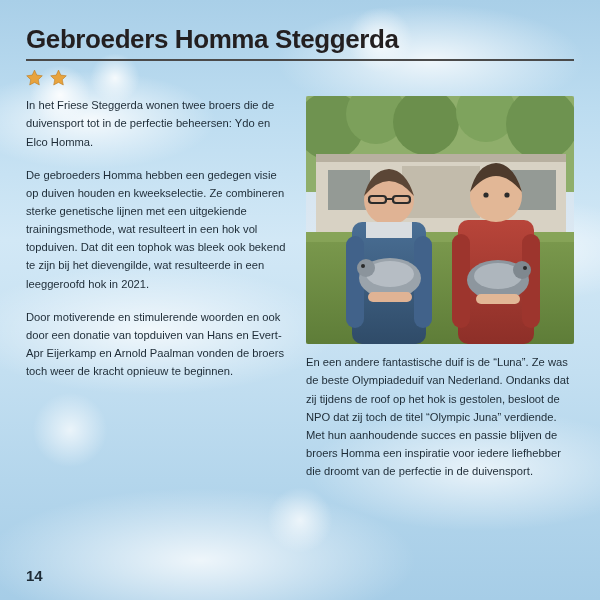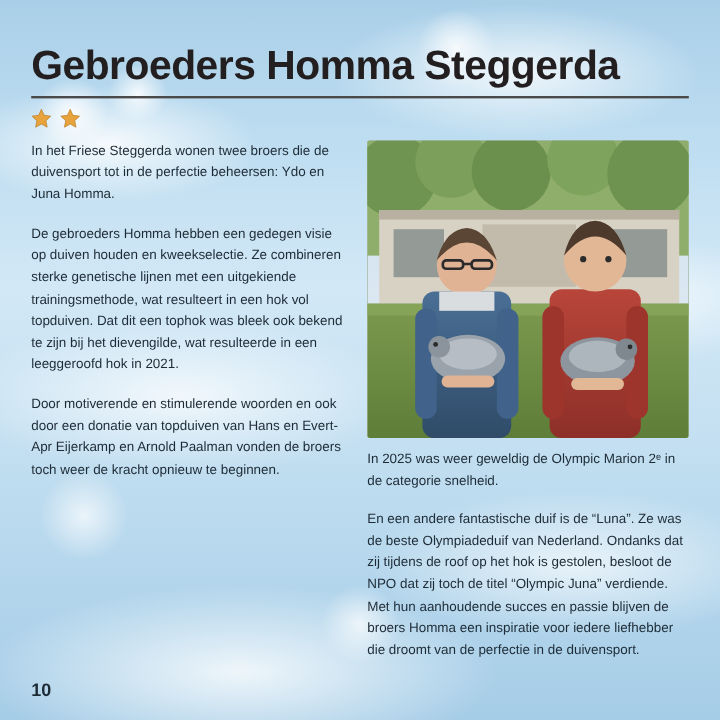--- a/index.html
+++ b/index.html
@@ -44,22 +44,22 @@
   }
 
   .content {
     position: relative;
     z-index: 3;
     padding: 0 26px;
   }
 
   .title {
     margin: 0;
-    padding-top: 38px;
-    font-size: 34px;
+    padding-top: 26px;
+    font-size: 26px;
     line-height: 1.05;
     font-weight: bold;
     color: #231f20;
     letter-spacing: -0.4px;
     white-space: nowrap;
   }
 
   .rule {
     margin-top: 6px;
     height: 2px;
@@ -139,21 +139,21 @@
         <polygon points="12,1.5 15.2,8.6 23,9.6 17.3,15 18.8,22.6 12,18.9 5.2,22.6 6.7,15 1,9.6 8.8,8.6" fill="#e8a33d" stroke="#b8791f" stroke-width="0.8"></polygon>
       </svg>
       <svg class="star" viewBox="0 0 24 24">
         <polygon points="12,1.5 15.2,8.6 23,9.6 17.3,15 18.8,22.6 12,18.9 5.2,22.6 6.7,15 1,9.6 8.8,8.6" fill="#e8a33d" stroke="#b8791f" stroke-width="0.8"></polygon>
       </svg>
     </div>
 
     <div class="columns">
 
       <div class="col-left">
-        <p class="body">In het Friese Steggerda wonen twee broers die de duivensport tot in de perfectie beheersen: Ydo en Juna Homma.</p>
+        <p class="body">In het Friese Steggerda wonen twee broers die de duivensport tot in de perfectie beheersen: Ydo en Elco Homma.</p>
         <p class="body">De gebroeders Homma hebben een gedegen visie op duiven houden en kweekselectie. Ze combineren sterke genetische lijnen met een uitgekiende trainingsmethode, wat resulteert in een hok vol topduiven. Dat dit een tophok was bleek ook bekend te zijn bij het dievengilde, wat resulteerde in een leeggeroofd hok in 2021.</p>
         <p class="body">Door motiverende en stimulerende woorden en ook door een donatie van topduiven van Hans en Evert-Apr Eijerkamp en Arnold Paalman vonden de broers toch weer de kracht opnieuw te beginnen.</p>
       </div>
 
       <div class="col-right">
 
         <div class="photo">
           <svg width="268" height="248" viewBox="0 0 268 248">
             <defs>
               <linearGradient id="skyG" x1="0" y1="0" x2="0" y2="1">
@@ -221,21 +221,20 @@
 
               <ellipse cx="192" cy="184" rx="31" ry="20" fill="#8d969e"></ellipse>
               <ellipse cx="192" cy="180" rx="24" ry="13" fill="#aeb6bd"></ellipse>
               <circle cx="216" cy="174" r="9" fill="#7f888f"></circle>
               <circle cx="219" cy="172" r="2" fill="#2b2b2b"></circle>
               <rect x="170" y="198" width="44" height="10" rx="5" fill="#e2b796"></rect>
             </g>
           </svg>
         </div>
 
-        <p class="caption">In 2025 was weer geweldig de Olympic Marion 2ᵉ in de categorie snelheid.</p>
         <p class="body">En een andere fantastische duif is de “Luna”. Ze was de beste Olympiadeduif van Nederland. Ondanks dat zij tijdens de roof op het hok is gestolen, besloot de NPO dat zij toch de titel “Olympic Juna” verdiende. Met hun aanhoudende succes en passie blijven de broers Homma een inspiratie voor iedere liefhebber die droomt van de perfectie in de duivensport.</p>
       </div>
 
     </div>
   </div>
 
-  <div class="pagenum">10</div>
+  <div class="pagenum">14</div>
 </div>
 
 </body></html>

